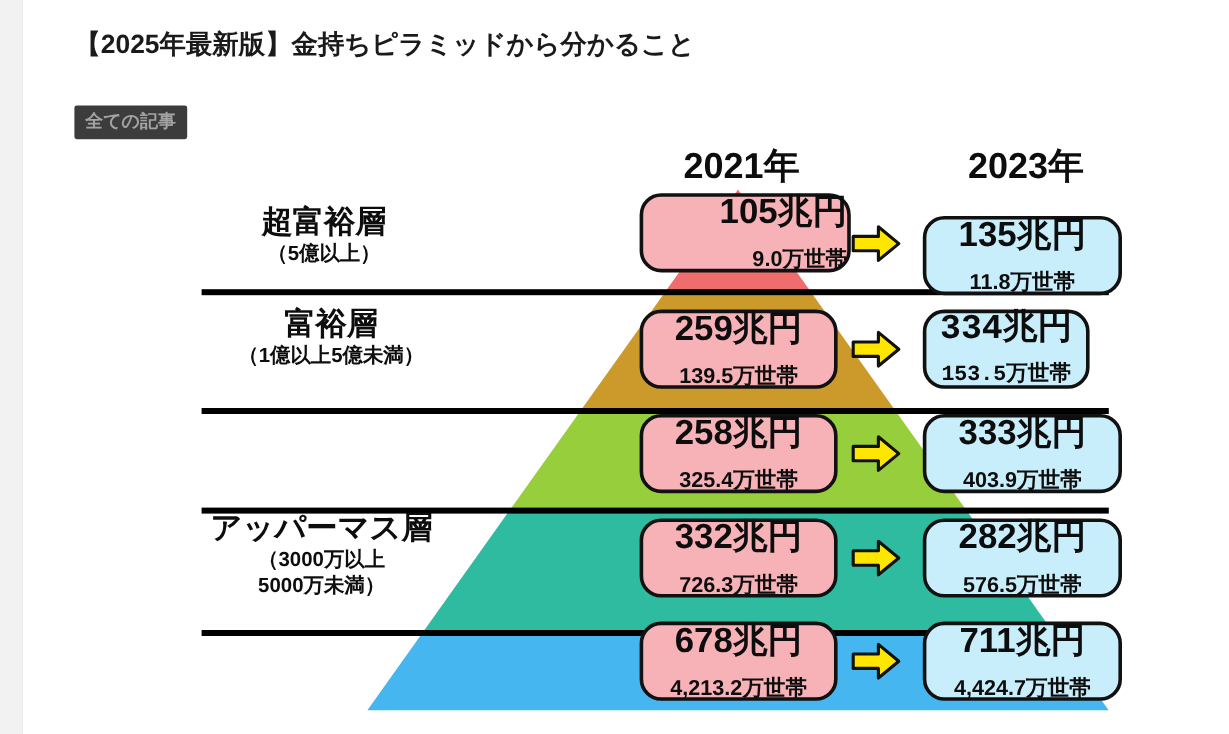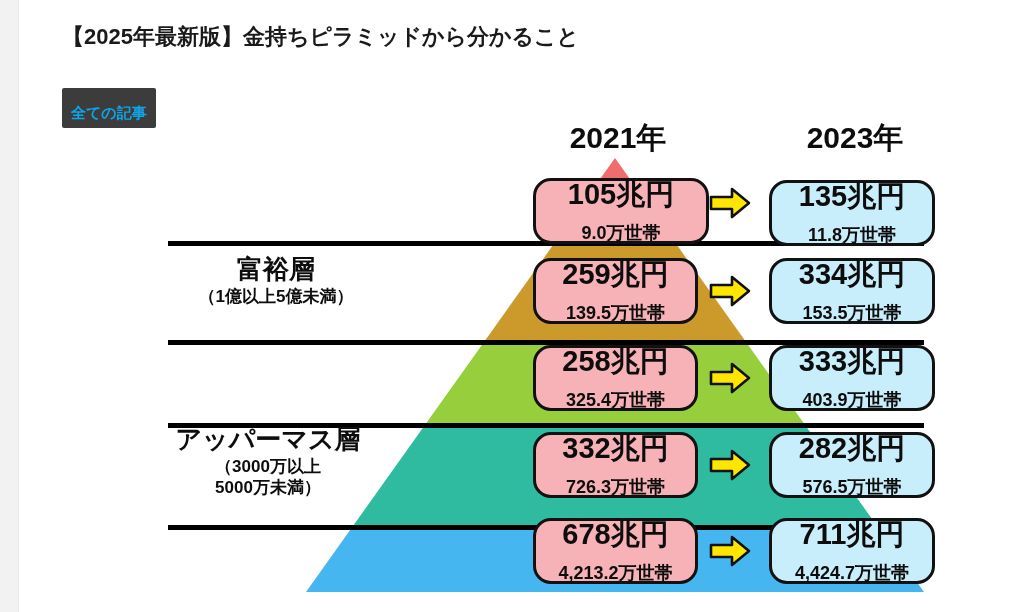--- a/index.html
+++ b/index.html
@@ -46,24 +46,24 @@
     font-weight: bold;
     color: #1a1a1a;
     letter-spacing: 0px;
     white-space: nowrap;
   }
   #all-articles-badge {
     position: absolute;
     left: 62px;
     top: 88px;
     background: #3c3c3c;
-    color: #0ea5e9;
+    color: #a3a3a3;
     font-size: 15px;
     font-weight: bold;
-    padding: 16px 9px 5px 9px;
+    padding: 4px 9px 5px 9px;
     border-radius: 2px;
     white-space: nowrap;
   }
 
   
   .col-header {
     position: absolute;
     top: 118px;
     font-size: 30px;
     font-weight: bold;
@@ -175,21 +175,25 @@
       <rect x="0" y="427" width="1024" height="102" fill="#2fbba0"></rect>
       <rect x="0" y="529" width="1024" height="85" fill="#45b6f0"></rect>
     </g>
   </svg>
 
   <div class="divider-line" style="top:241px; width:756px;"></div>
   <div class="divider-line" style="top:340px; width:756px;"></div>
   <div class="divider-line" style="top:423px; width:756px;"></div>
   <div class="divider-line" style="top:525px; width:756px;"></div>
 
-  <div class="value-box y2021" style="left:533px; top:178px; width:176px; height:66px;">
+  <div class="tier-label-block" style="left:150px; top:170px; width:240px;">
+    <div class="tier-name">超富裕層</div>
+    <div class="tier-range">（5億以上）</div>
+  </div>
+  <div class="value-box y2021" style="left:533px; top:161px; width:176px; height:66px;align-items:flex-end;">
     <div class="value-amount">105兆円</div>
     <div class="value-households">9.0万世帯</div>
   </div>
   <svg class="arrow-icon" style="left:709px; top:186px;" viewBox="0 0 42 34">
     <polygon points="2,11 23,11 23,3 40,17 23,31 23,23 2,23" fill="#ffe600" stroke="#111111" stroke-width="2.6" stroke-linejoin="round"></polygon>
   </svg>
   <div class="value-box y2023" style="left:769px; top:180px; width:166px; height:66px;">
     <div class="value-amount">135兆円</div>
     <div class="value-households">11.8万世帯</div>
   </div>
@@ -198,21 +202,21 @@
     <div class="tier-name">富裕層</div>
     <div class="tier-range">（1億以上5億未満）</div>
   </div>
   <div class="value-box y2021" style="left:533px; top:258px; width:165px; height:66px;">
     <div class="value-amount">259兆円</div>
     <div class="value-households">139.5万世帯</div>
   </div>
   <svg class="arrow-icon" style="left:709px; top:274px;" viewBox="0 0 42 34">
     <polygon points="2,11 23,11 23,3 40,17 23,31 23,23 2,23" fill="#ffe600" stroke="#111111" stroke-width="2.6" stroke-linejoin="round"></polygon>
   </svg>
-  <div class="value-box y2023" style="left:769px; top:258px; width:166px; height:66px;">
+  <div class="value-box y2023" style="left:769px; top:258px; width:139px; height:66px;font-family:Liberation Mono, monospace;">
     <div class="value-amount">334兆円</div>
     <div class="value-households">153.5万世帯</div>
   </div>
 
   <div class="value-box y2021" style="left:533px; top:345px; width:165px; height:66px;">
     <div class="value-amount">258兆円</div>
     <div class="value-households">325.4万世帯</div>
   </div>
   <svg class="arrow-icon" style="left:709px; top:361px;" viewBox="0 0 42 34">
     <polygon points="2,11 23,11 23,3 40,17 23,31 23,23 2,23" fill="#ffe600" stroke="#111111" stroke-width="2.6" stroke-linejoin="round"></polygon>

